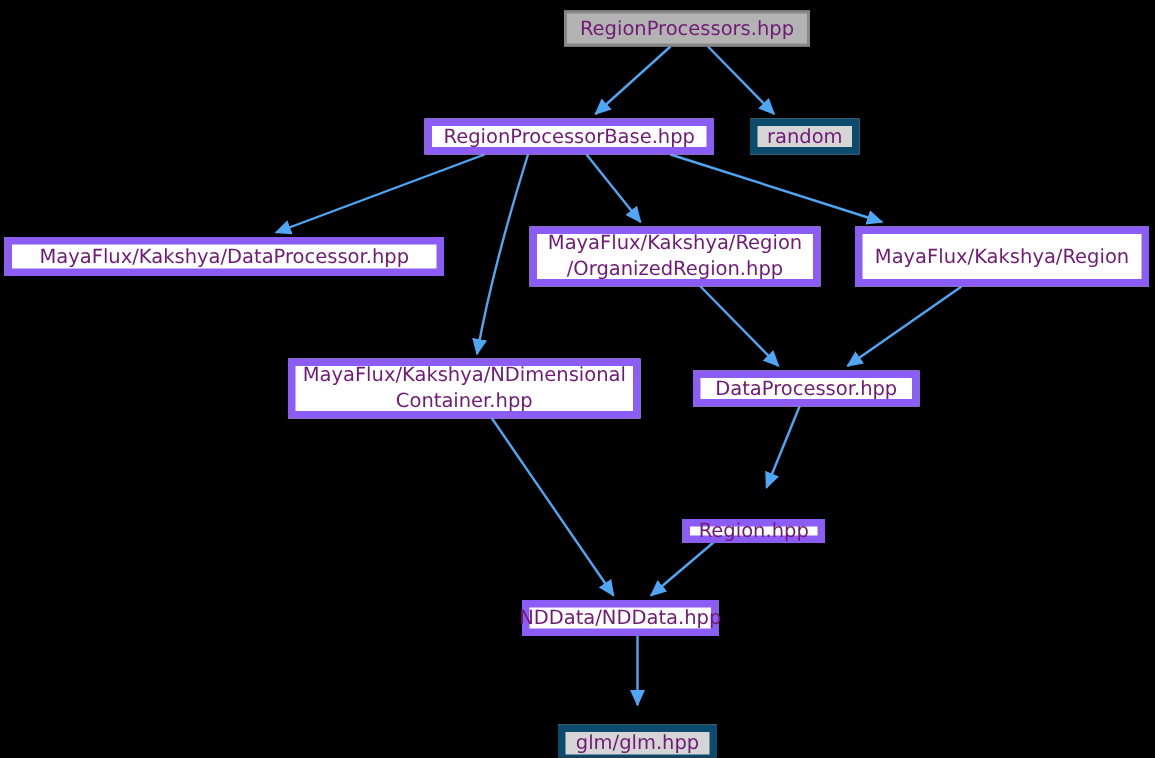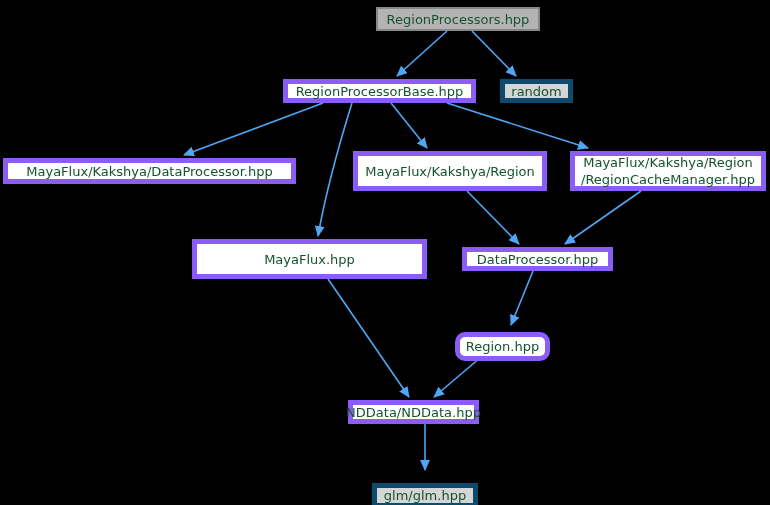--- a/index.html
+++ b/index.html
@@ -14,21 +14,21 @@
   .gnode{
     position:absolute;
     box-sizing:border-box;
     display:flex;
     flex-direction:column;
     align-items:center;
     justify-content:center;
     text-align:center;
     font-size:13px;
     line-height:17px;
-    color:#14532d;
+    color:#701a75;
     cursor:pointer;
     white-space:nowrap;
   }
   .gnode.regular{background:#ffffff;border:5px solid #8b5cf6;}
   .gnode.current{background:#b3b3b3;border:2px solid #878787;}
   .gnode.external{background:#d5d5d5;border:5px solid #0c4a6e;}
   .gnode span{pointer-events:none;}
 </style>
 </head>
 <body>
@@ -63,32 +63,33 @@
         <span>RegionProcessorBase.hpp</span>
       </div>
       <div class="gnode external" style="left: 500px; top: 79px; width: 73px; height: 24px;">
         <span>random</span>
       </div>
       <div class="gnode regular" style="left: 3px; top: 158px; width: 293px; height: 26px;">
         <span>MayaFlux/Kakshya/DataProcessor.hpp</span>
       </div>
       <div class="gnode regular" style="left: 353px; top: 151px; width: 194px; height: 40px;">
         <span>MayaFlux/Kakshya/Region</span>
+        <span>/OrganizedRegion.hpp</span>
       </div>
       <div class="gnode regular" style="left: 570px; top: 151px; width: 196px; height: 40px;">
         <span>MayaFlux/Kakshya/Region</span>
-        <span>/RegionCacheManager.hpp</span>
       </div>
       <div class="gnode regular" style="left: 192px; top: 239px; width: 235px; height: 40px;">
-        <span>MayaFlux.hpp</span>
+        <span>MayaFlux/Kakshya/NDimensional</span>
+        <span>Container.hpp</span>
       </div>
       <div class="gnode regular" style="left: 462px; top: 247px; width: 151px; height: 24px;">
         <span>DataProcessor.hpp</span>
       </div>
-      <div class="gnode regular" style="left: 455px; top: 332px; width: 95px; height: 29px; border-radius: 10px;">
+      <div class="gnode regular" style="left: 455px; top: 346px; width: 95px; height: 16px;">
         <span>Region.hpp</span>
       </div>
       <div class="gnode regular" style="left: 348px; top: 400px; width: 131px; height: 24px;">
         <span>NDData/NDData.hpp</span>
       </div>
       <div class="gnode external" style="left: 372px; top: 473px; width: 106px; height: 25px; margin-top: 10px;">
         <span>glm/glm.hpp</span>
       </div>
     </div>
 </div>

